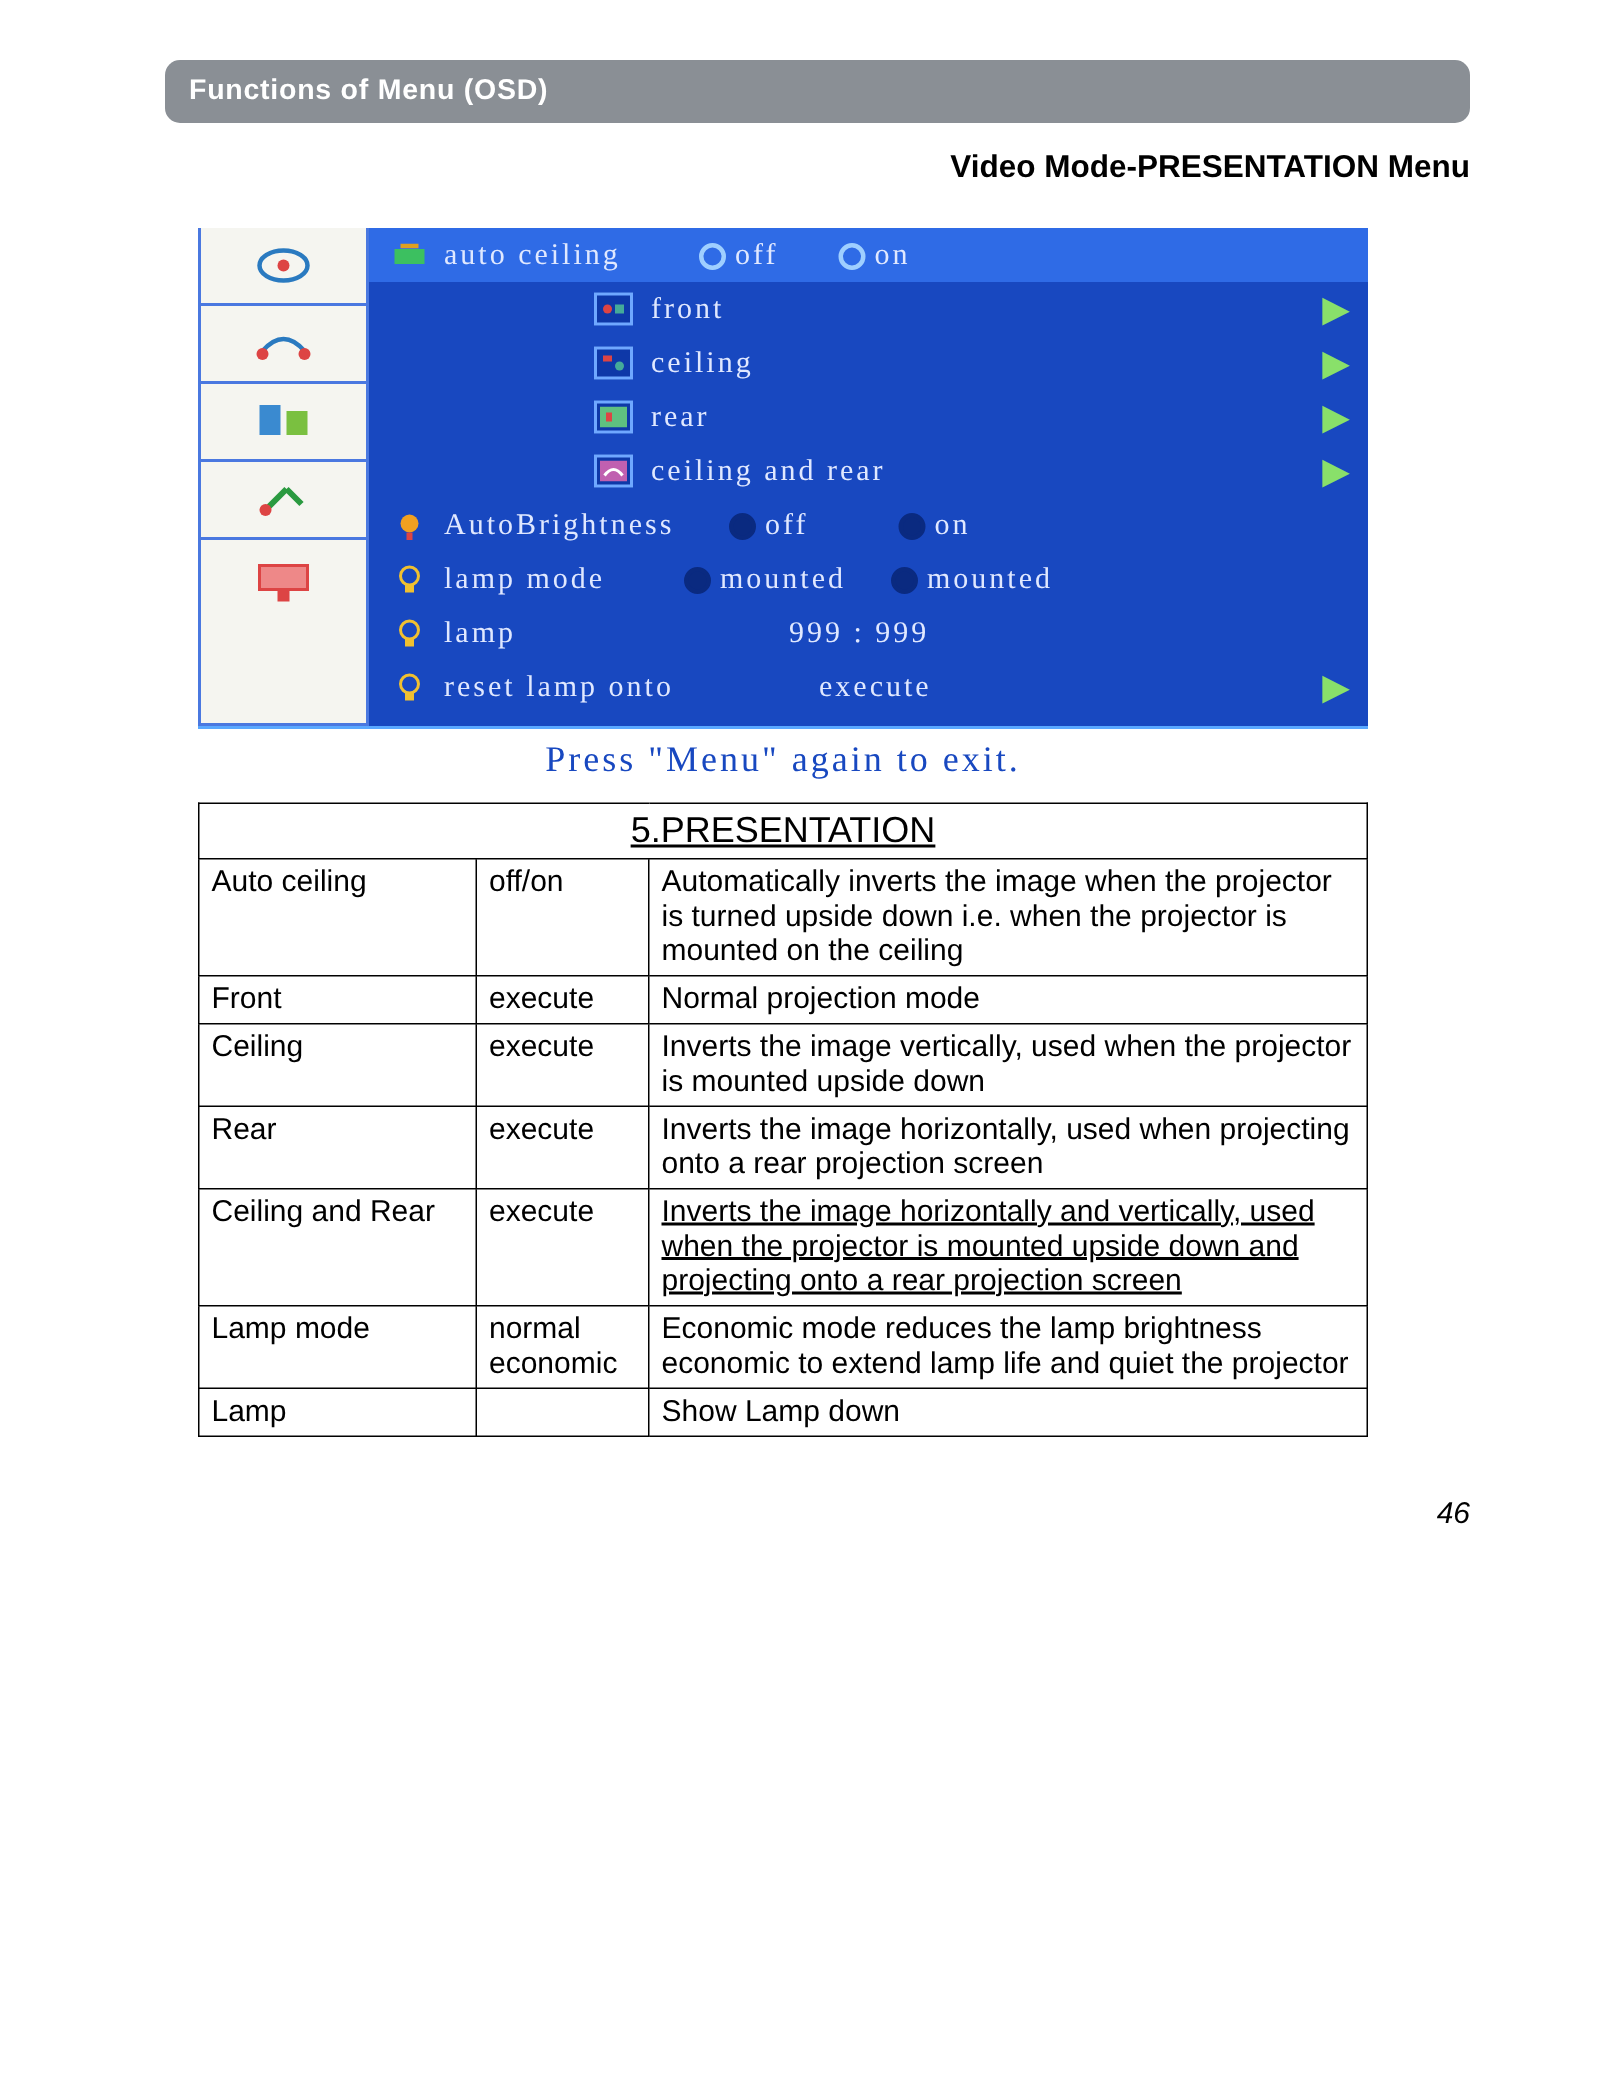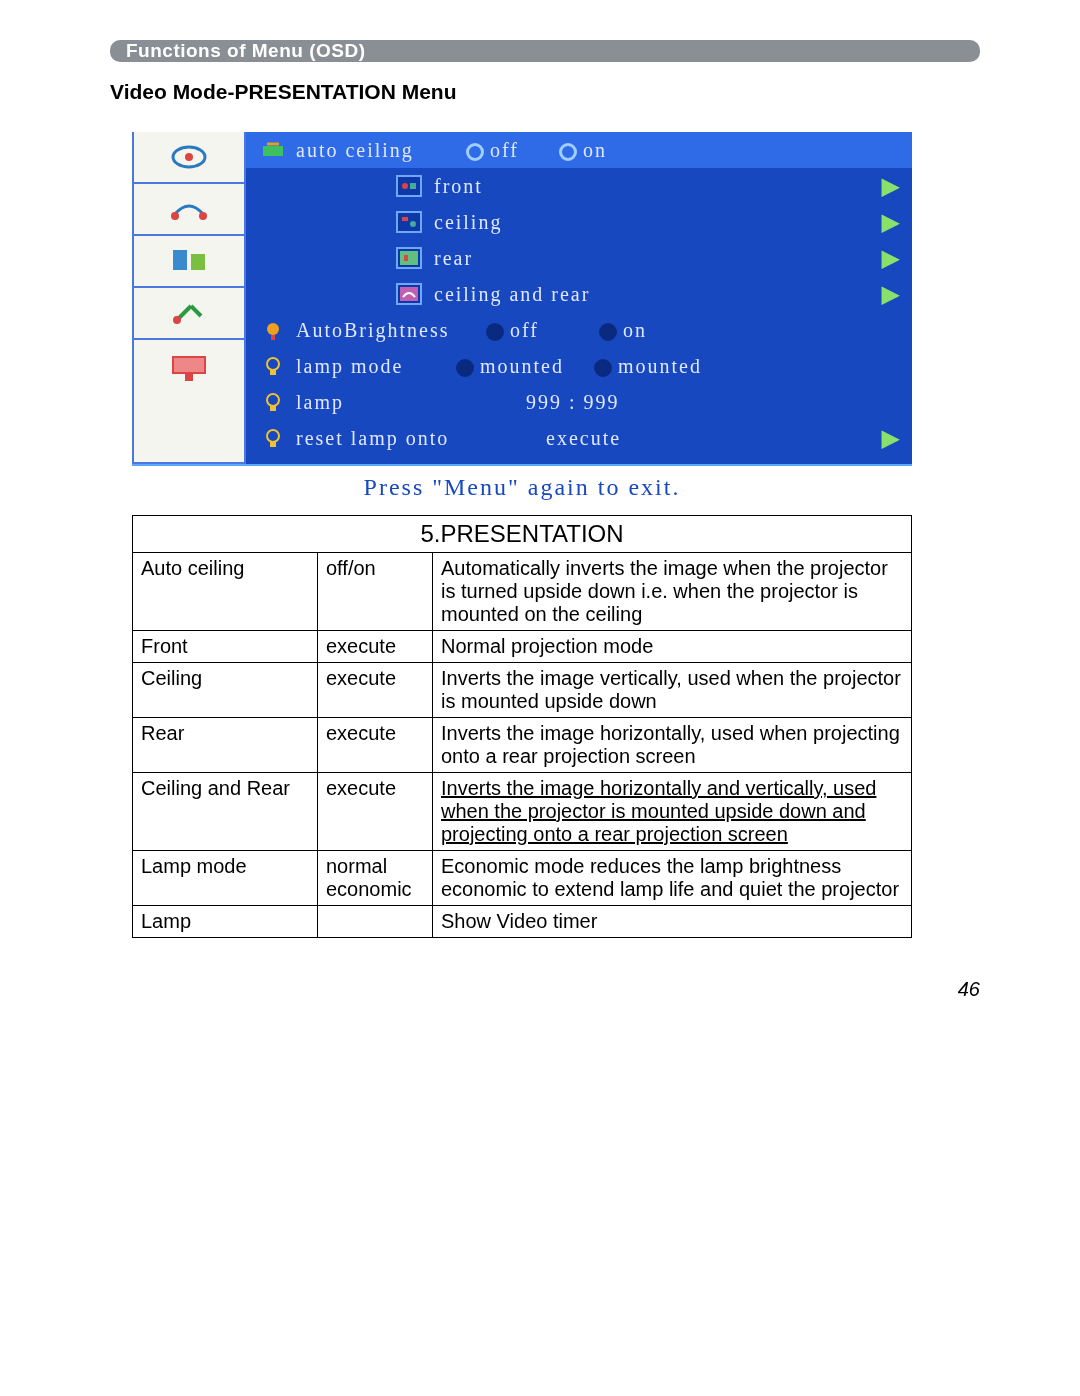--- a/index.html
+++ b/index.html
@@ -9,30 +9,31 @@
     font-family: Verdana, Geneva, sans-serif;
     color: #000;
     width: 1080px;
   }
   .page {
     padding: 40px 100px 40px 110px;
   }
   .section-bar {
     background: #8a8f95;
     border-radius: 10px;
-    padding: 0 16px;
+    padding: 10px 16px;
     color: #fff;
     font-weight: bold;
     font-size: 19px;
     letter-spacing: 0.5px;
   }
   .subheading {
     font-weight: bold;
     font-size: 21px;
     margin: 18px 0 28px 0;
+    text-align: right;
   }
   .osd-wrap {
     position: relative;
     width: 780px;
     margin: 0 auto 8px 22px;
   }
   .osd-header {
     background: linear-gradient(#1848c0, #0838b0);
     color: #fff;
     text-align: center;
@@ -131,20 +132,21 @@
   table.desc th, table.desc td {
     border: 1px solid #000;
     padding: 4px 8px;
     vertical-align: top;
     text-align: left;
   }
   table.desc .title-row th {
     text-align: center;
     font-weight: normal;
     font-size: 24px;
+    text-decoration: underline;
   }
   .col1 { width: 168px; }
   .col2 { width: 98px; }
   .justify { text-align: justify; text-decoration: underline; }
   .page-num {
     text-align: right;
     margin-top: 40px;
     font-size: 20px;
     font-style: italic;
   }
@@ -340,19 +342,19 @@
           <td class="justify">Inverts the image horizontally and vertically, used when the projector is mounted upside down and projecting onto a rear projection screen</td>
         </tr>
         <tr>
           <td class="col1">Lamp mode</td>
           <td class="col2">normal economic</td>
           <td>Economic mode reduces the lamp brightness economic to extend lamp life and quiet the projector</td>
         </tr>
         <tr>
           <td class="col1">Lamp</td>
           <td class="col2"></td>
-          <td>Show Video timer</td>
+          <td>Show Lamp down</td>
         </tr>
       </tbody>
   </table>
 
   <div class="page-num">46</div>
 </div>
 
 </body></html>

